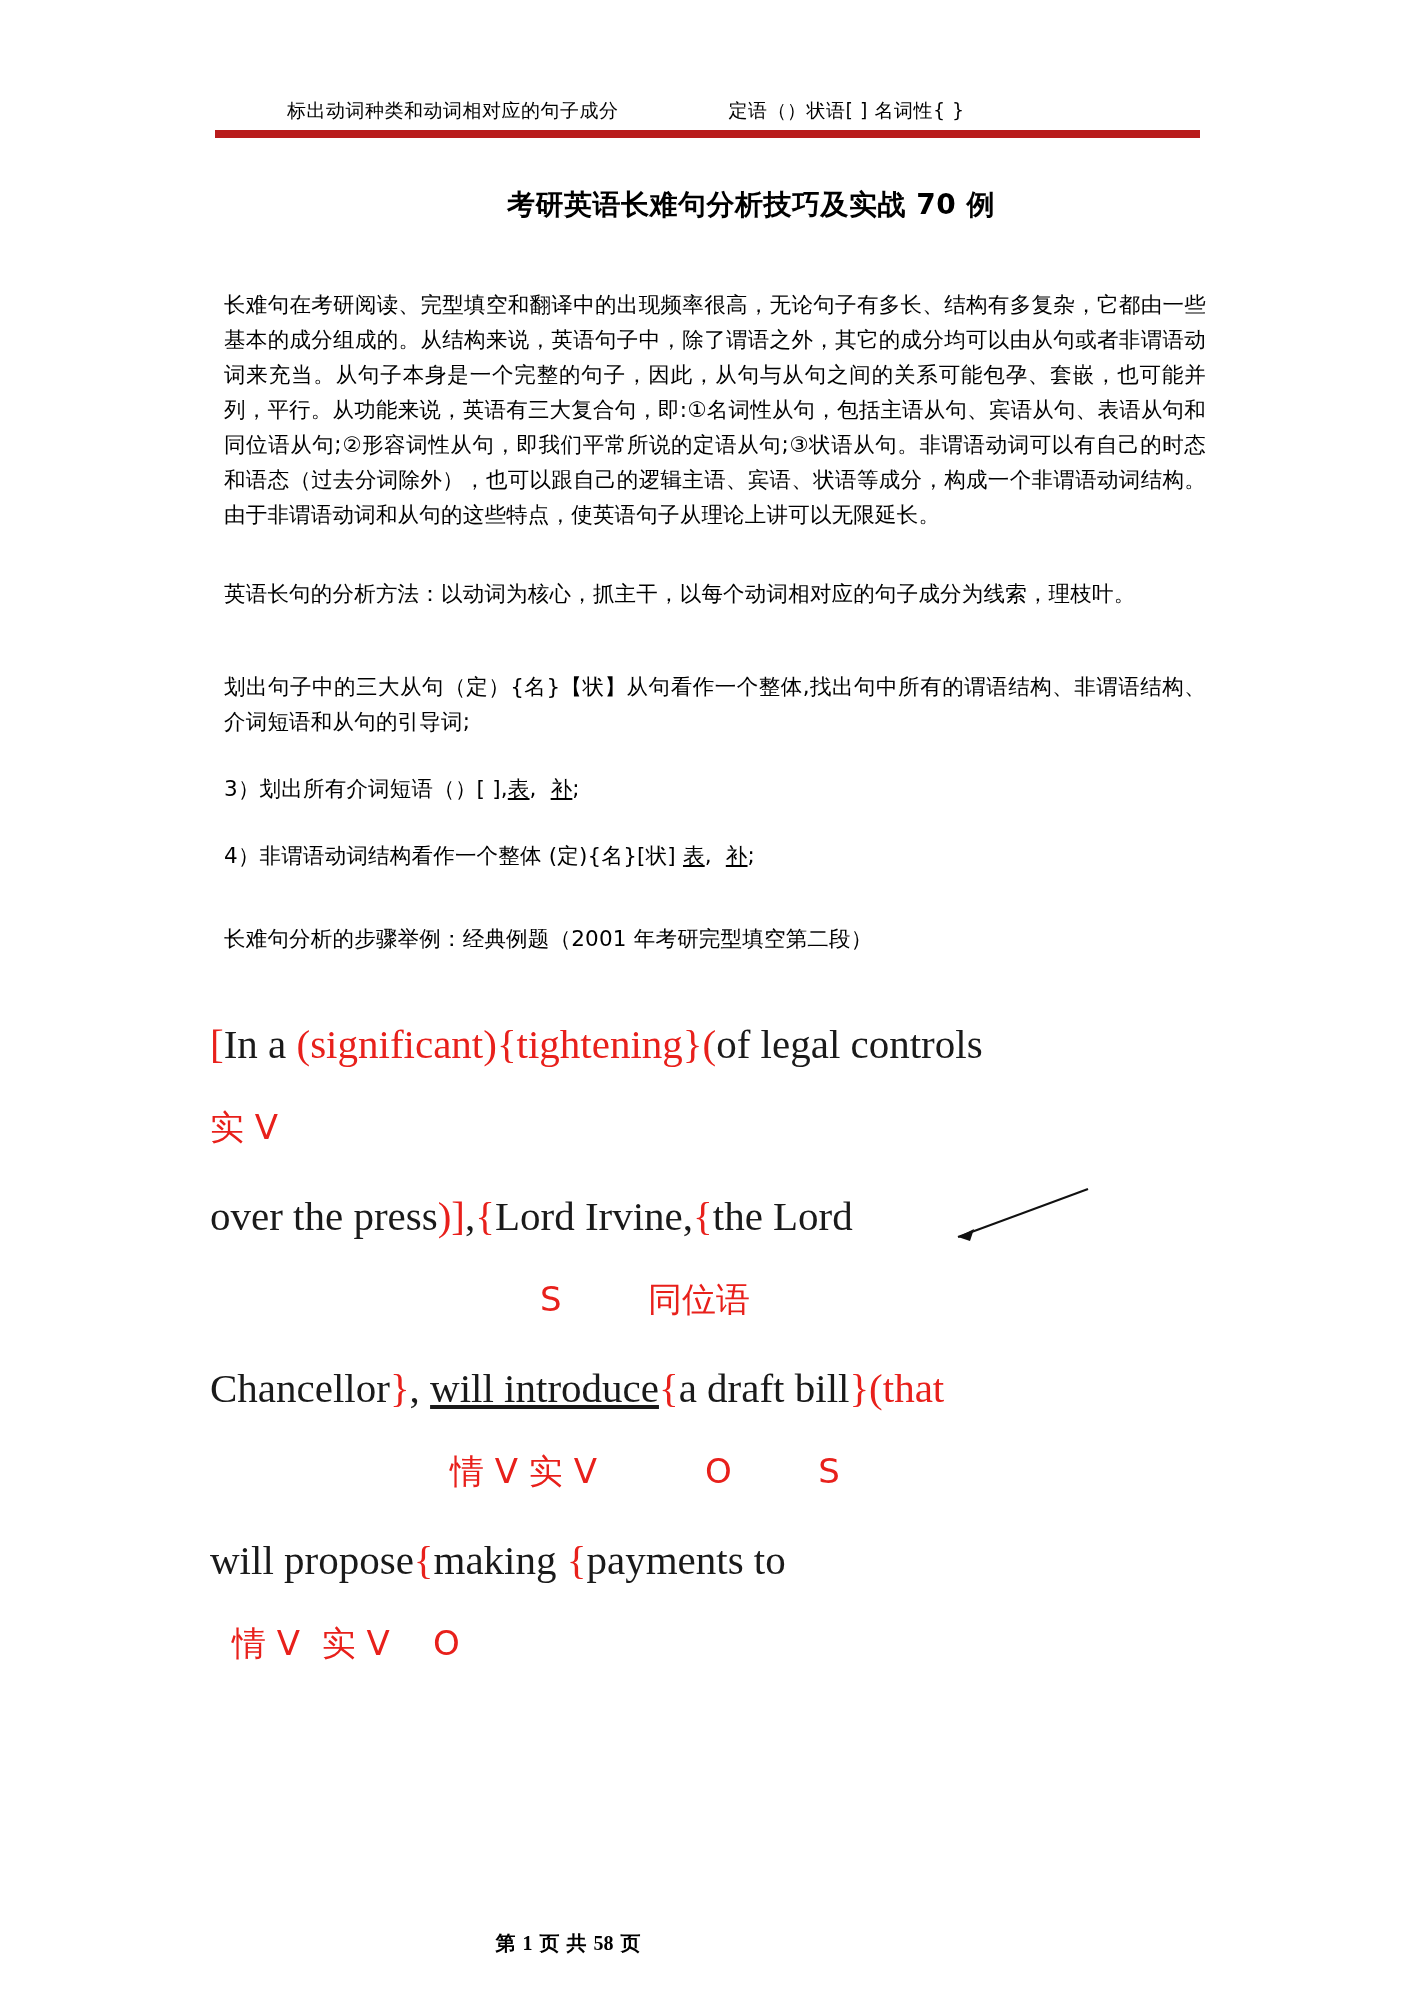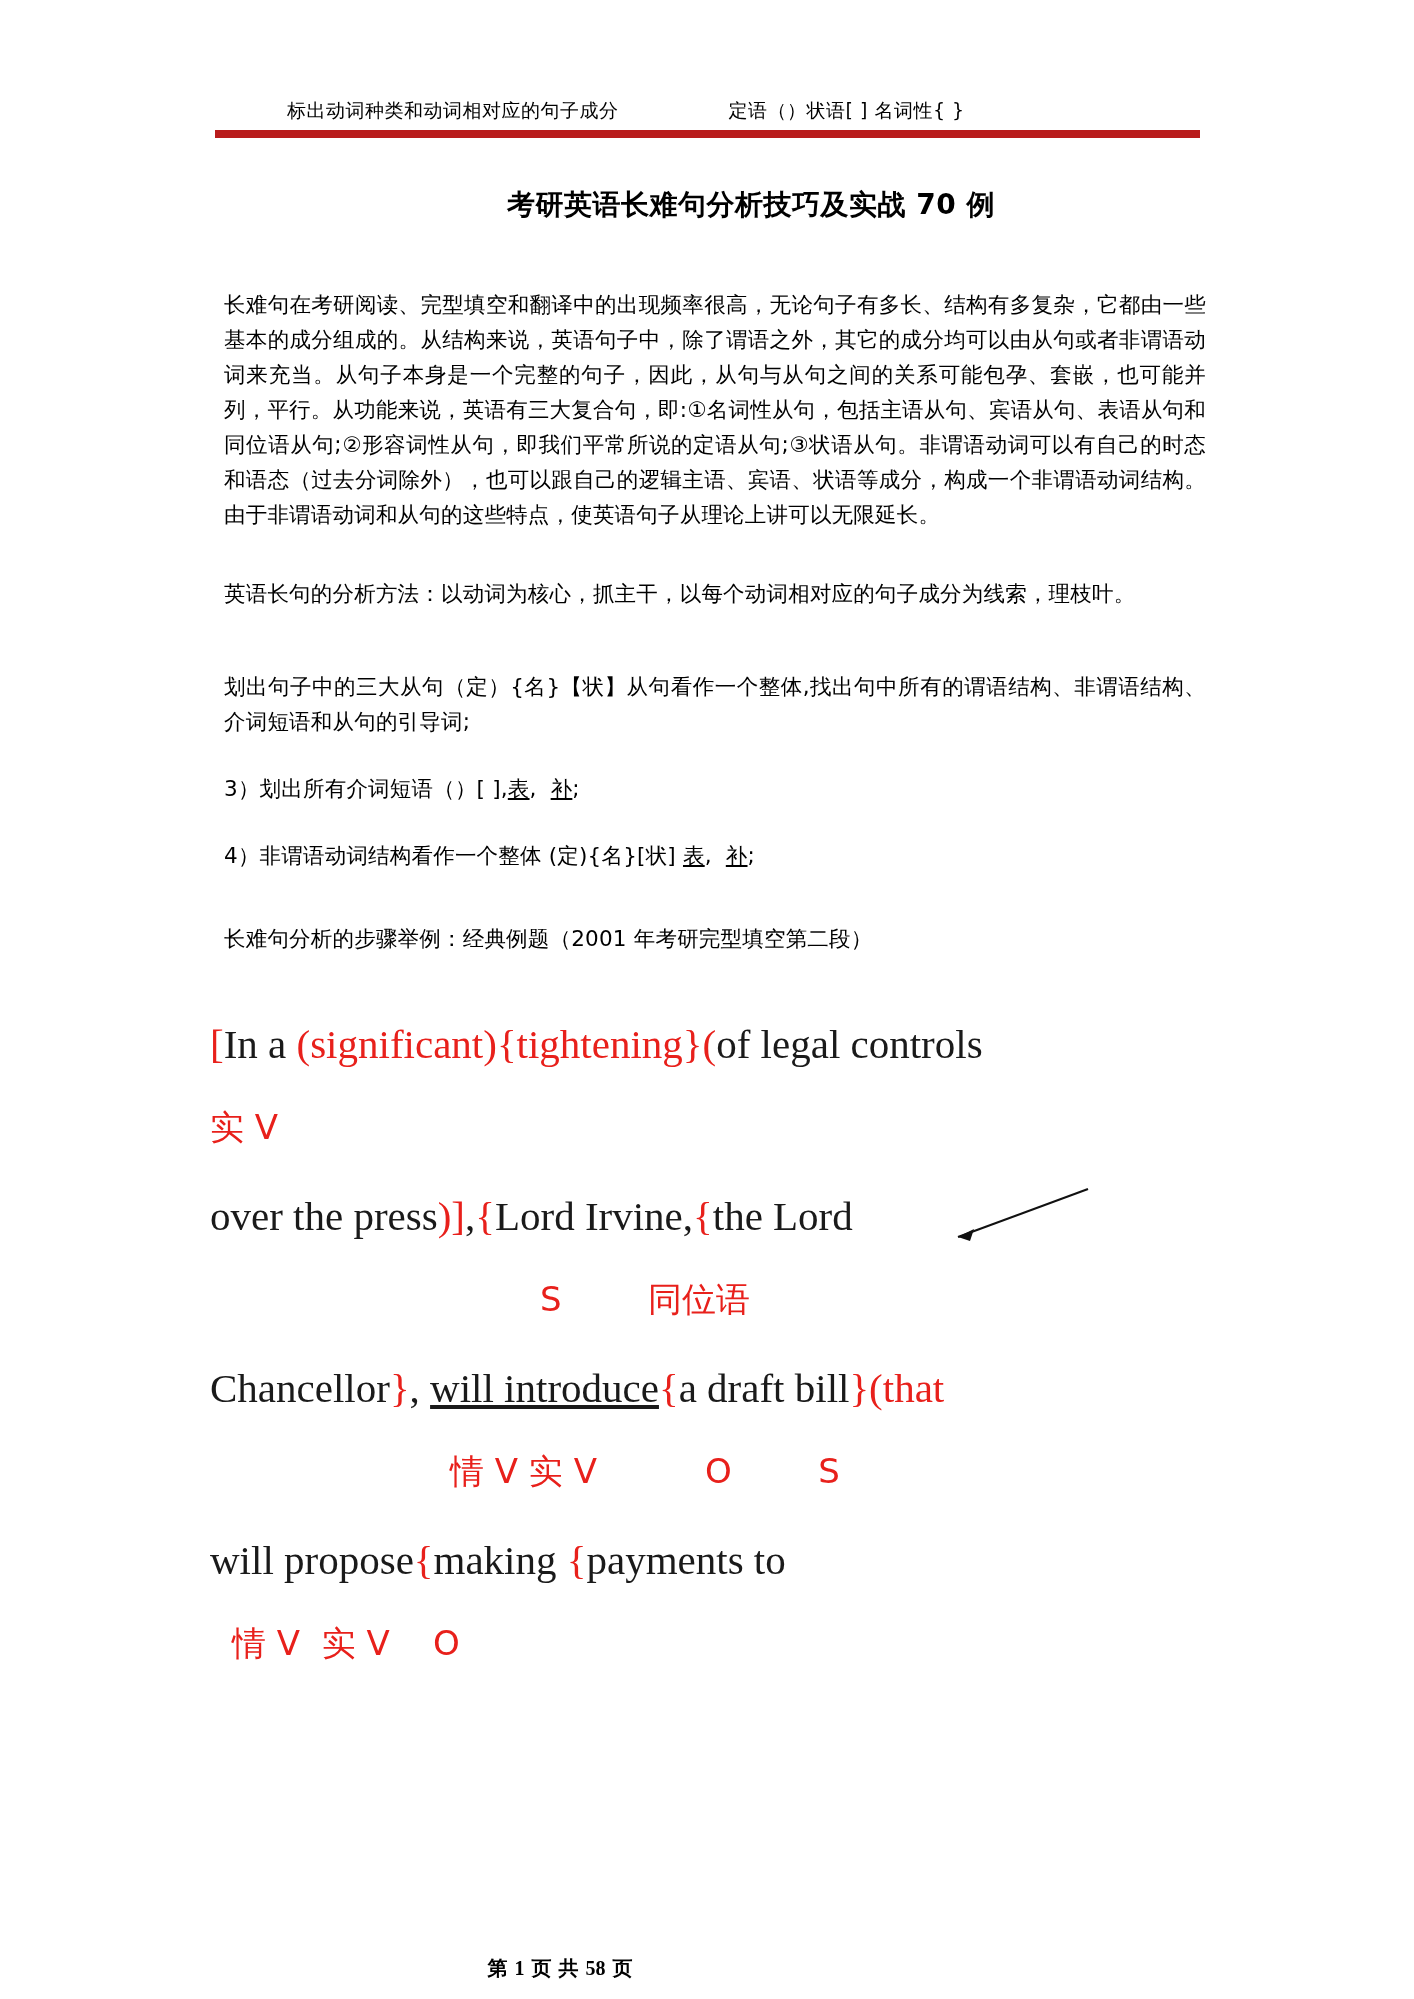--- a/index.html
+++ b/index.html
@@ -106,27 +106,26 @@
     left: 940px;
     top: 1185px;
     width: 180px;
     height: 60px;
     pointer-events: none;
   }
   
   .footer {
     position: absolute;
     top: 1930px;
-    left: 0;
+    left: 8px;
     width: 1120px;
     text-align: center;
     font-size: 20px;
     font-weight: bold;
     font-family: "DejaVu Sans", sans-serif;
-    margin-top: 25px;
   }
   .footer .num { font-family: "Liberation Serif", serif; }
 </style>
 </head>
 <body>
 
 <div class="page">
 
   <div class="header">
     <span class="header-left">标出动词种类和动词相对应的句子成分</span>

